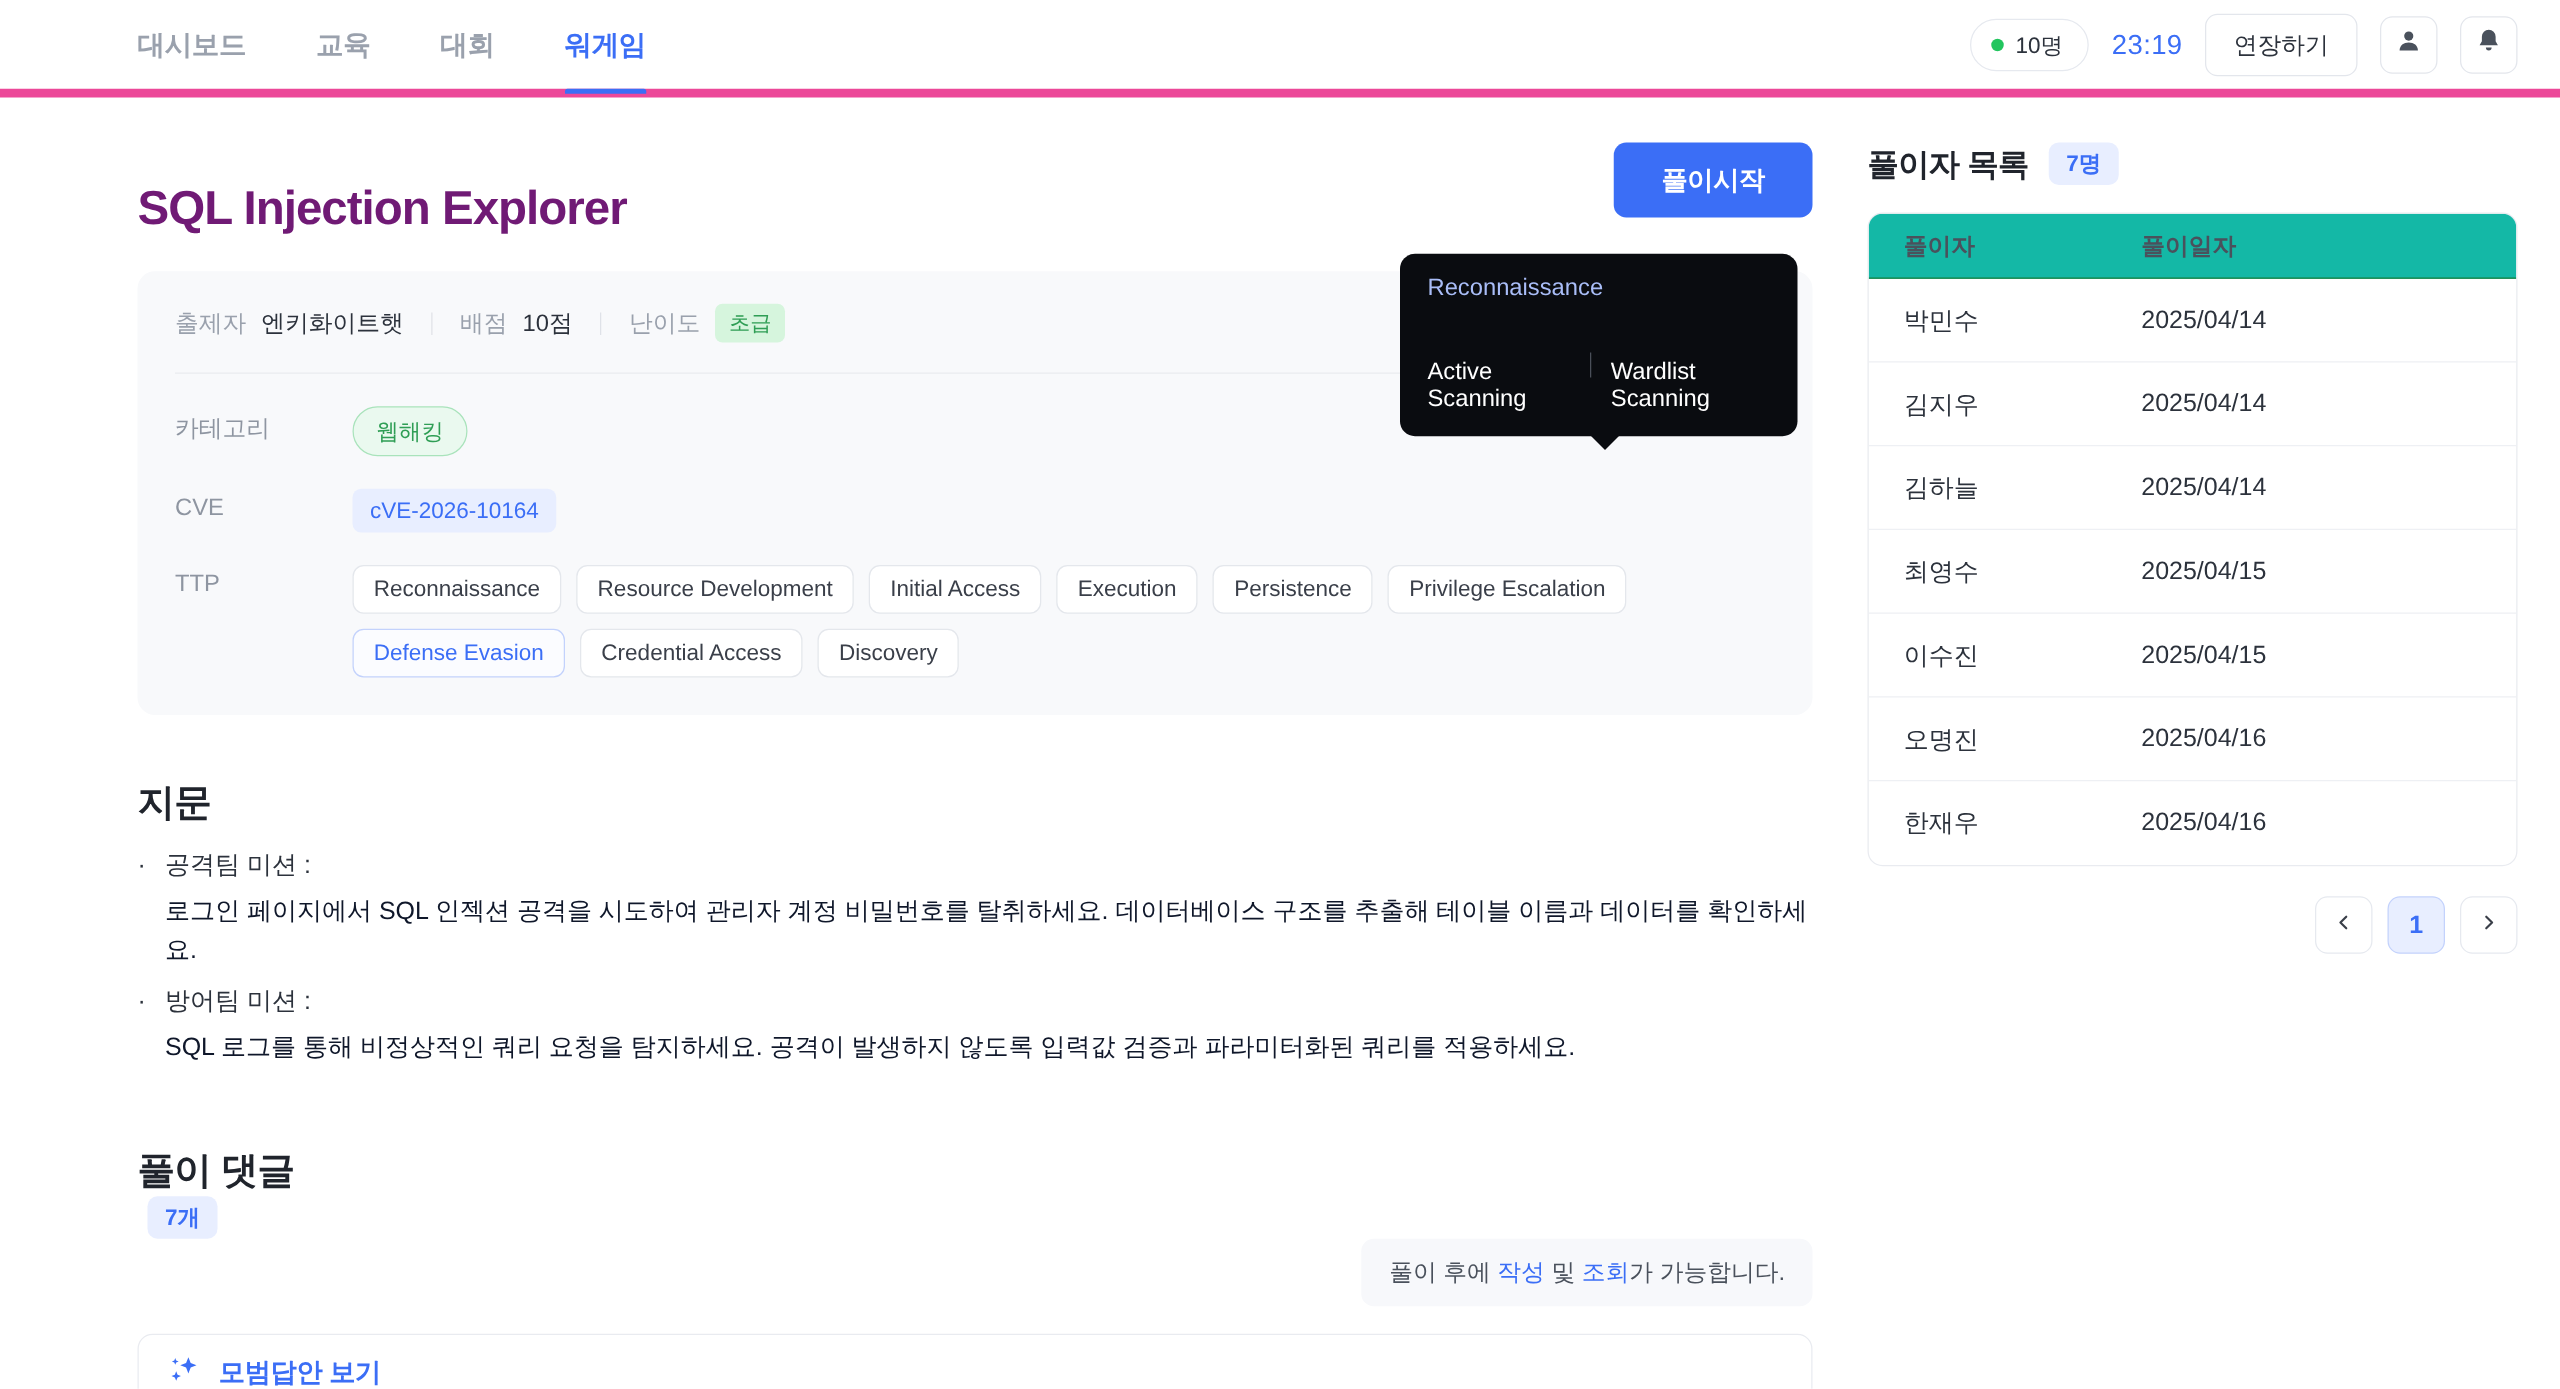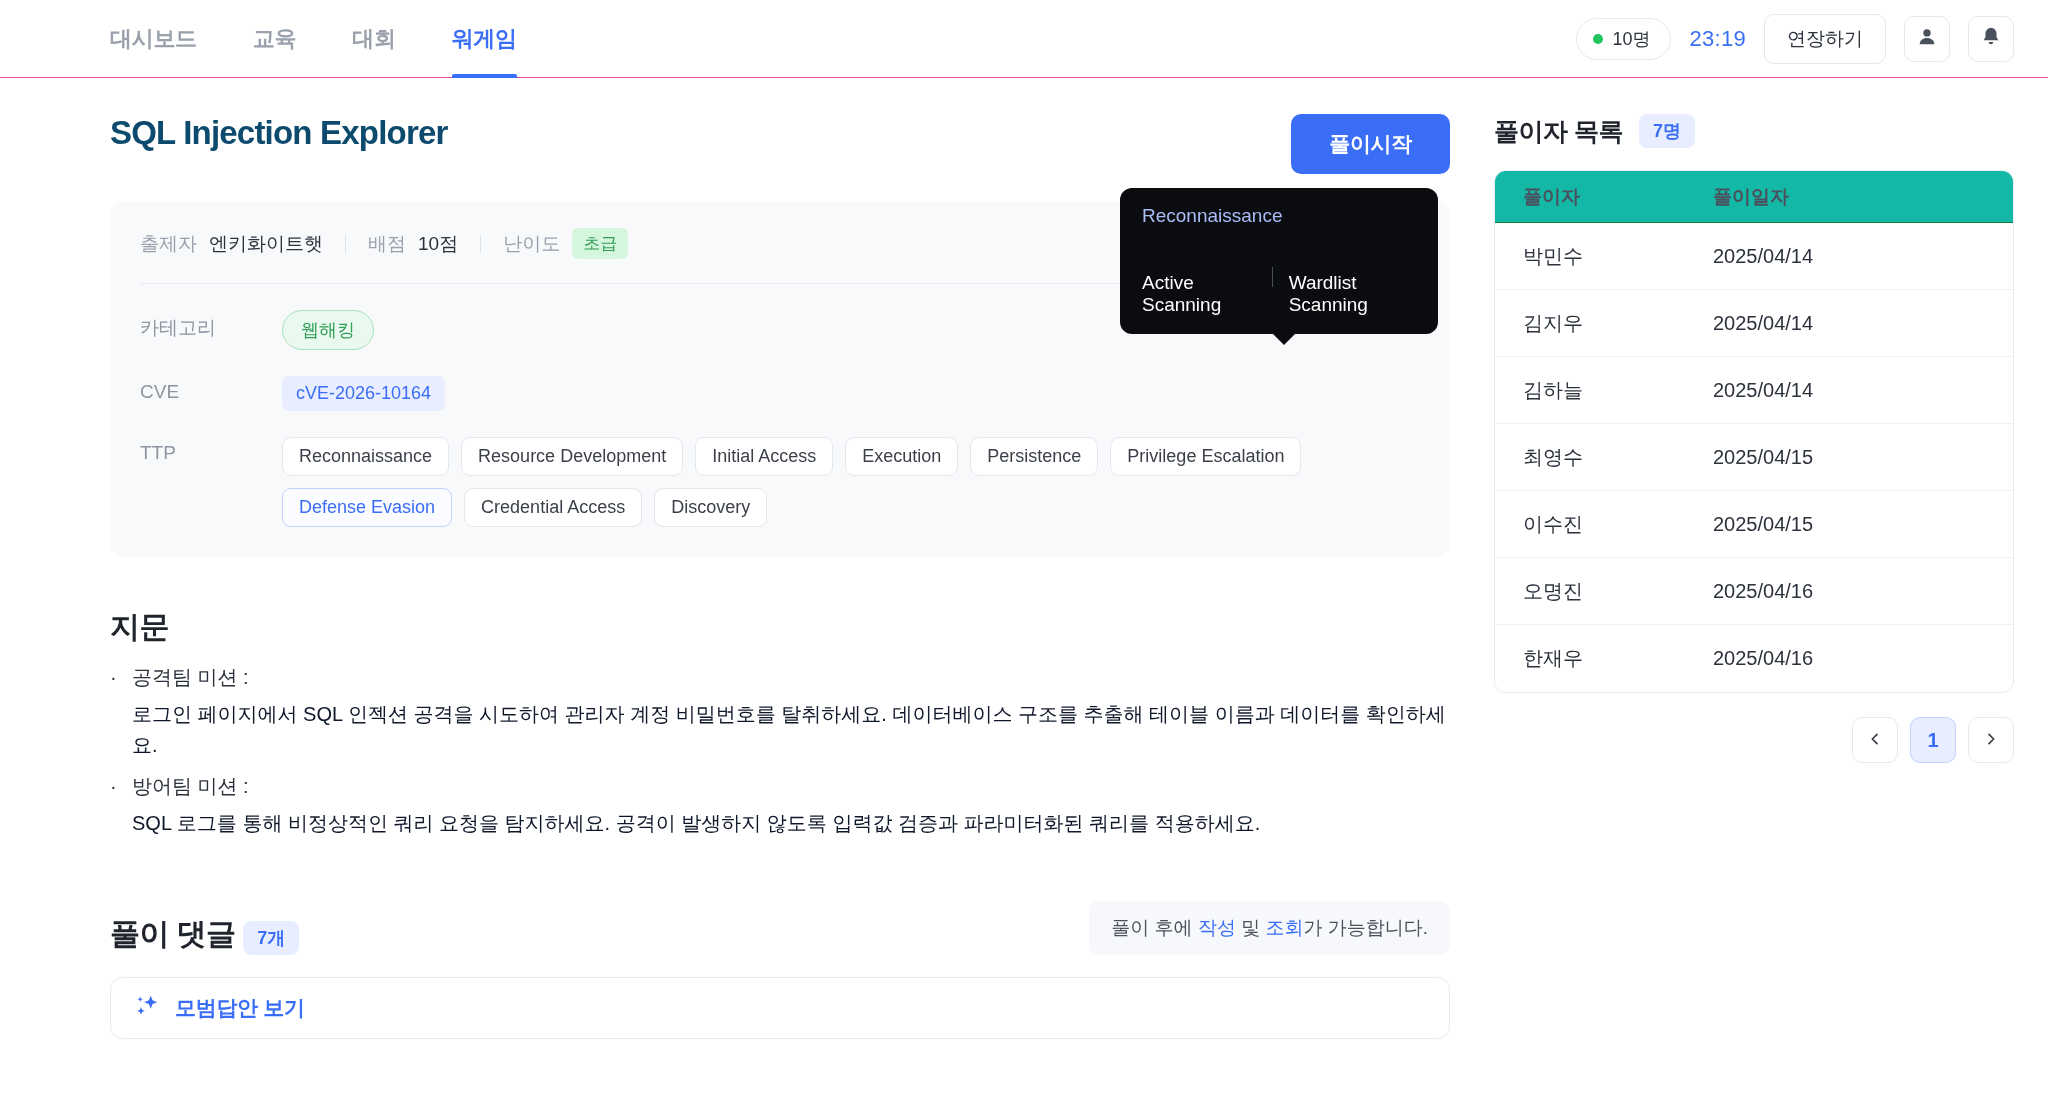--- a/index.html
+++ b/index.html
@@ -9,21 +9,21 @@
     font-family: "Liberation Sans", "DejaVu Sans", sans-serif;
     color: #1f2430;
     overflow: hidden;
   }
 
   
   .header {
     height: 78px;
     display: flex;
     align-items: center;
-    border-bottom: 1px solid #ec4899;
+    border-bottom: 7px solid #ec4899;
     padding: 0 34px 0 110px;
     position: relative;
   }
   .nav { display: flex; align-items: center; gap: 56px; height: 78px; }
   .nav-item {
     font-size: 22px;
     font-weight: bold;
     color: #9aa1ad;
     height: 78px;
     display: flex;
@@ -92,24 +92,25 @@
   
   .page { display: flex; padding: 0 34px 0 110px; }
   .main { width: 1340px; flex: none; padding-top: 36px; }
   .side { flex: 1; padding-top: 36px; padding-left: 44px; }
 
   
   .title-row {
     display: flex; align-items: flex-start; justify-content: space-between;
   }
   .page-title {
-    font-size: 33px;
+    font-size: 38px;
     font-weight: bold;
     letter-spacing: -0.8px;
-    color: #0c4a6e;
+    color: #701a75;
+    margin-top: 32px;
   }
   .start-btn {
     background: #3b6ef6;
     color: #fff;
     border: none;
     border-radius: 10px;
     padding: 16px 38px;
     font-size: 21px;
     font-weight: bold;
     cursor: pointer;
@@ -226,21 +227,21 @@
   .stmt-body { margin-top: 32px; font-size: 20px; line-height: 1.55; color: #2c323c; }
   .stmt-list { margin-top: 14px; }
   .stmt-li { display: flex; margin-top: 10px; }
   .stmt-bullet { width: 22px; flex: none; color: #2c323c; font-size: 20px; line-height: 1.55; }
   .stmt-li-body { font-size: 20px; line-height: 1.55; color: #2c323c; }
   .stmt-detail { margin-left: 22px; margin-top: 6px; font-size: 20px; line-height: 1.55; color: #0f172a; }
 
   
   .comments { margin-top: 62px; }
   .comments-head {
-    display: flex; align-items: flex-end;
+    display: flex; align-items: flex-start; flex-direction: column;
   }
   .count-badge {
     background: #e8eeff;
     color: #3b6ef6;
     border-radius: 8px;
     padding: 5px 14px;
     font-size: 18px;
     font-weight: bold;
     margin-left: 8px;
   }

